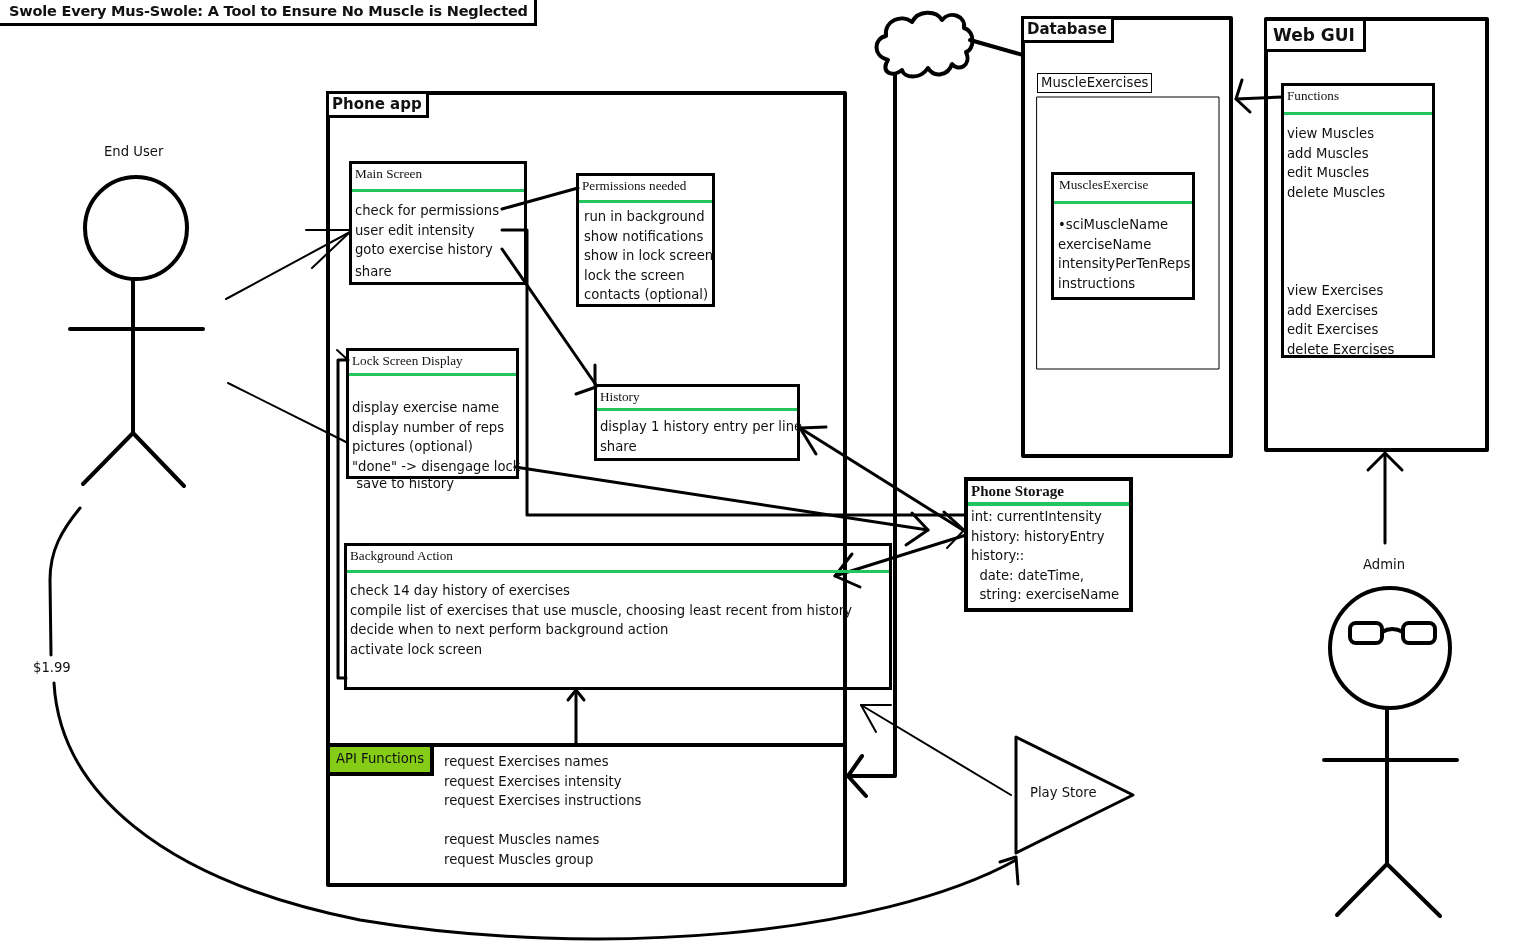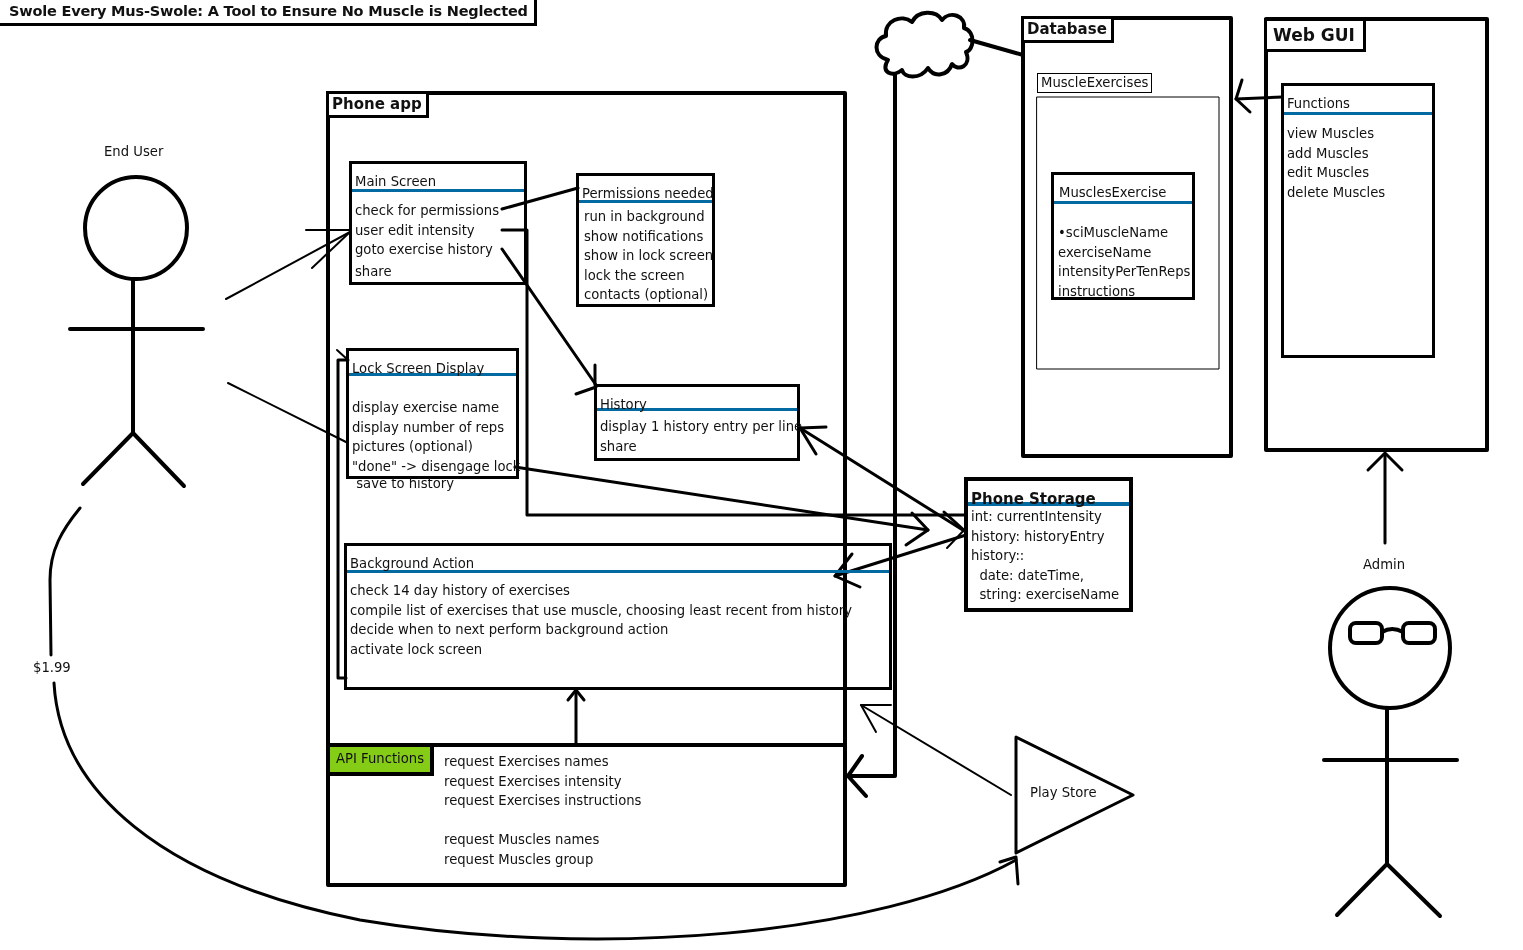--- a/index.html
+++ b/index.html
@@ -9,21 +9,21 @@
   .abs { position: absolute; }
   .txt { font-size: 13.2px; line-height: 19.5px; white-space: nowrap; }
   .bold { font-weight: bold; }
   .label { position: absolute; font-size: 13.2px; white-space: nowrap; }
   .title-box { position: absolute; left: -4px; top: -4px; padding: 4px 6px 4px 10px;
                border: 3px solid #000; background: #fff; font-weight: bold; font-size: 14.5px;
                letter-spacing: -0.2px; }
   .tag { position: absolute; background: #fff; border: 3px solid #000; font-weight: bold;
          font-size: 15px; padding: 1px 4px 2px 3px; }
   .box { position: absolute; background: transparent; border: 3px solid #000; box-sizing: border-box; }
-  .box .hdr { border-bottom: 3px solid #0369a1; padding: 8px 3px; box-sizing: border-box; }
+  .box .hdr { border-bottom: 3px solid #22c55e; padding: 0 3px; box-sizing: border-box; font-family: Liberation Serif, serif; }
   .box .body { padding: 4px 3px 2px; }
   .list div { height: 19.5px; }
 </style>
 </head>
 <body>
 
 <svg class="lines" viewBox="0 0 1523 950">
   <g fill="none" stroke="#000" stroke-linecap="round" stroke-linejoin="round">
 
     <rect x="328" y="93" width="517" height="792" stroke-width="4"></rect>
@@ -184,30 +184,36 @@
     <div style="white-space:pre;">  string: exerciseName</div>
   </div>
 </div>
 
 <div class="label" style="left:1030px; top:785px;">Play Store</div>
 
 <div class="tag" style="left:1021px; top:16px; font-size:15px;">Database</div>
 <div class="abs txt" style="left:1037px; top:73px; border:1px solid #000; padding:0 3px; line-height:18px;">MuscleExercises</div>
 <div class="box txt" style="left:1051px; top:172px; width:144px; height:128px;">
   <div class="hdr" style="height:29px; padding-left:5px;">MusclesExercise</div>
-  <div class="body list" style="padding-top:11px; padding-left:4px;margin-top:8px;">
+  <div class="body list" style="padding-top:11px; padding-left:4px;">
     <div>•sciMuscleName</div>
     <div>exerciseName</div>
     <div>intensityPerTenReps</div>
     <div>instructions</div>
   </div>
 </div>
 
 <div class="tag" style="left:1264px; top:18px; font-size:17px; padding:4px 8px 4px 6px;">Web GUI</div>
 <div class="box txt" style="left:1281px; top:83px; width:154px; height:275px;">
   <div class="hdr" style="height:29px; padding-left:3px;">Functions</div>
   <div class="body list" style="padding-top:9px; padding-left:3px;">
     <div>view Muscles</div>
     <div>add Muscles</div>
     <div>edit Muscles</div>
     <div>delete Muscles</div>
   </div>
+  <div class="body list" style="position:absolute; left:0; top:195px; padding-top:0; padding-left:3px;">
+    <div>view Exercises</div>
+    <div>add Exercises</div>
+    <div>edit Exercises</div>
+    <div>delete Exercises</div>
+  </div>
 </div>
 
 </body></html>

